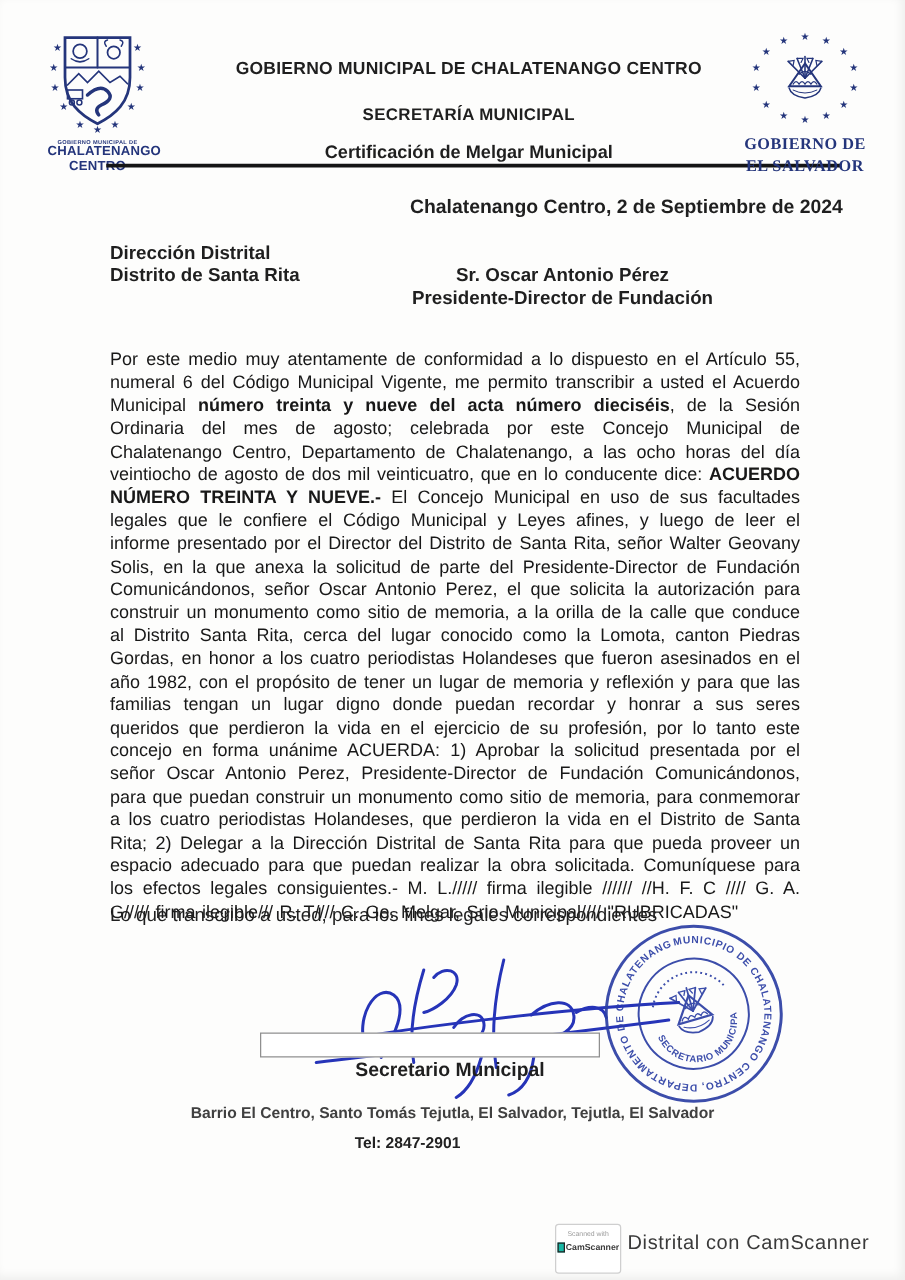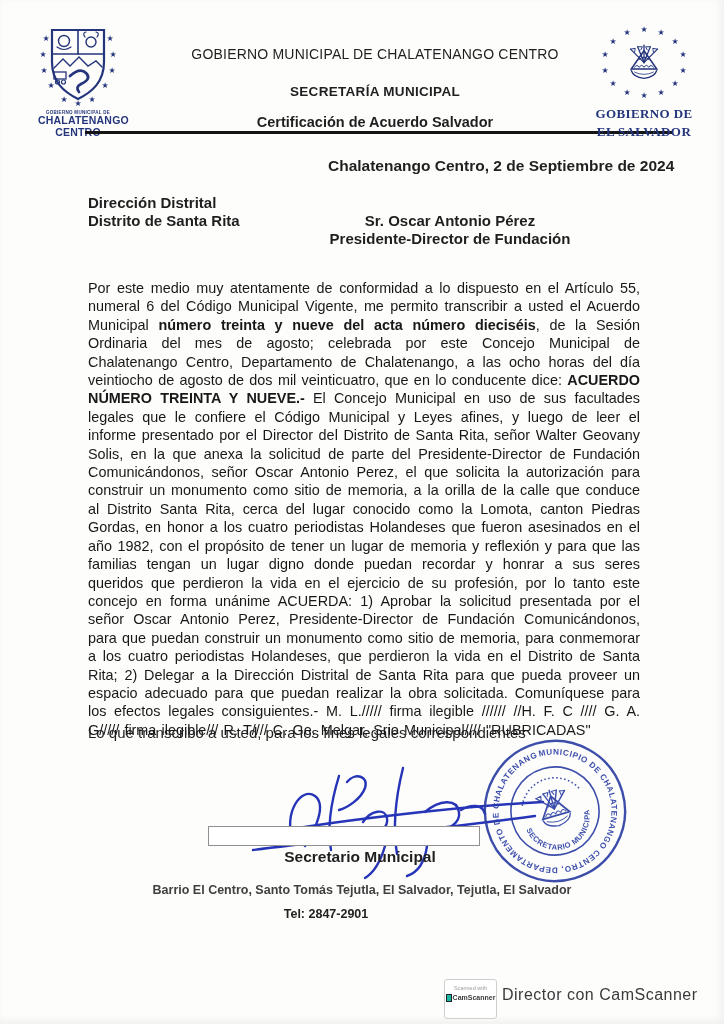--- a/index.html
+++ b/index.html
@@ -6,21 +6,21 @@
   html,body { background:#e8e8e8; }
   .page {
     position:relative; width:724px; height:1024px; margin:0 auto;
     background:#fdfdfc; overflow:hidden;
     font-family:"Liberation Sans", sans-serif; color:#1f1f1f;
     box-shadow:inset -3px -3px 8px rgba(0,0,0,0.06);
   }
   .abs { position:absolute; }
 
   
-  .org-line1 { left:100px; top:46px; width:550px; text-align:center; font-size:14px; font-weight:normal; letter-spacing:.2px; }
+  .org-line1 { left:100px; top:46px; width:550px; text-align:center; font-size:14px; font-weight:bold; letter-spacing:.2px; }
   .org-line2 { left:100px; top:84px; width:550px; text-align:center; font-size:13.5px; font-weight:bold; letter-spacing:.3px; }
   .doc-title { left:100px; top:114px; width:550px; text-align:center; font-size:14.5px; font-weight:bold; }
   .title-rule { left:85px; top:131px; width:587px; height:3px; background:#151515; }
 
   .logo-left { left:38px; top:24px; width:80px; text-align:center; color:#24357b; }
   .logo-left .tiny { font-size:4.5px; font-weight:bold; letter-spacing:.3px; margin-top:-2px; }
   .logo-left .big  { font-size:10.5px; font-weight:bold; letter-spacing:.2px; line-height:11.5px; }
 
   .logo-right { left:590px; top:24px; width:108px; text-align:center; color:#24357b; }
   .logo-right .gov { font-family:"Liberation Serif", serif; font-weight:bold; font-size:13px; line-height:14.5px; letter-spacing:.4px; margin-top:3px; }
@@ -125,21 +125,21 @@
         <text class="star" x="54" y="78">★</text>
       </g>
     </svg>
     <div class="tiny">GOBIERNO MUNICIPAL DE</div>
     <div class="big">CHALATENANGO</div>
     <div class="big">CENTRO</div>
   </div>
 
   <div class="abs org-line1">GOBIERNO MUNICIPAL DE CHALATENANGO CENTRO</div>
   <div class="abs org-line2">SECRETARÍA MUNICIPAL</div>
-  <div class="abs doc-title">Certificación de Acuerdo Salvador</div>
+  <div class="abs doc-title">Certificación de Melgar Municipal</div>
   <div class="abs title-rule"></div>
 
   <div class="abs logo-right">
     <svg width="92" height="76" viewBox="0 0 92 76" style="color:#24357b">
       <g fill="currentColor" text-anchor="middle" font-size="8">
         <text class="star" x="46" y="8">★</text>
         <text class="star" x="63" y="11">★</text>
         <text class="star" x="77" y="20">★</text>
         <text class="star" x="85" y="33">★</text>
         <text class="star" x="85" y="49">★</text>
@@ -220,15 +220,15 @@
     </svg>
   </div>
 
   <div class="abs footer-address">Barrio El Centro, Santo Tomás Tejutla, El Salvador, Tejutla, El Salvador</div>
   <div class="abs footer-phone">Tel: 2847-2901</div>
 
   <div class="abs cs-badge">
     <div class="l1">Scanned with</div>
     <div class="l2"><span class="logo-sq"></span><span>CamScanner</span></div>
   </div>
-  <div class="abs cs-caption">Director con CamScanner</div>
+  <div class="abs cs-caption">Distrital con CamScanner</div>
 
 </div>
 
 </body></html>

